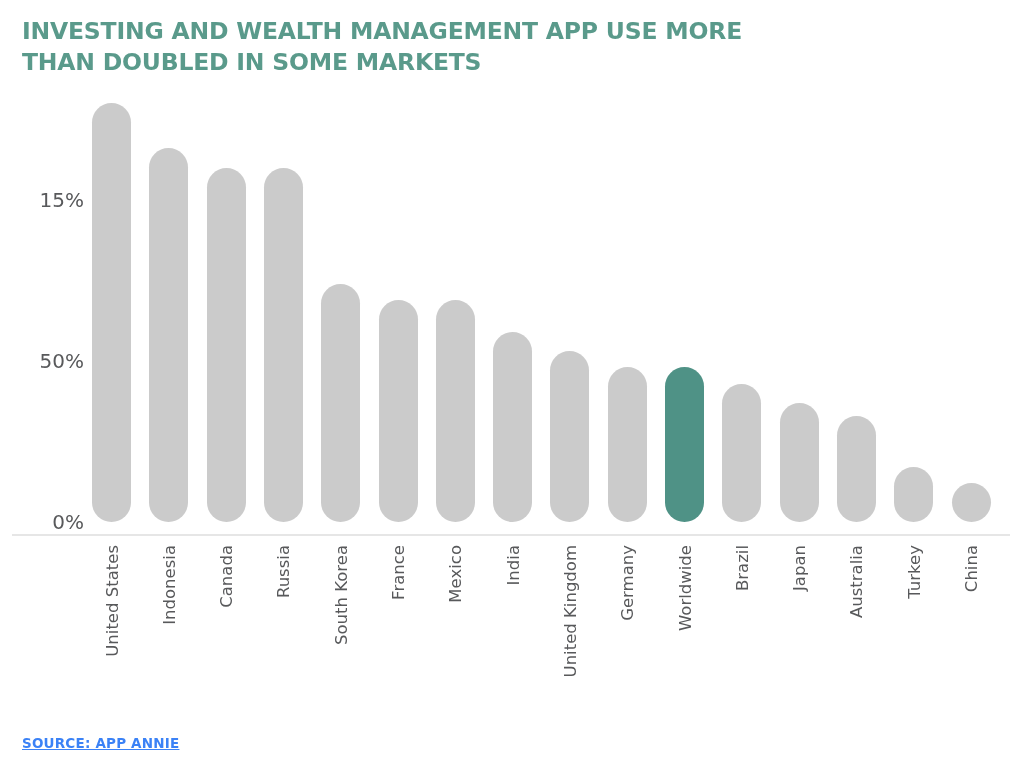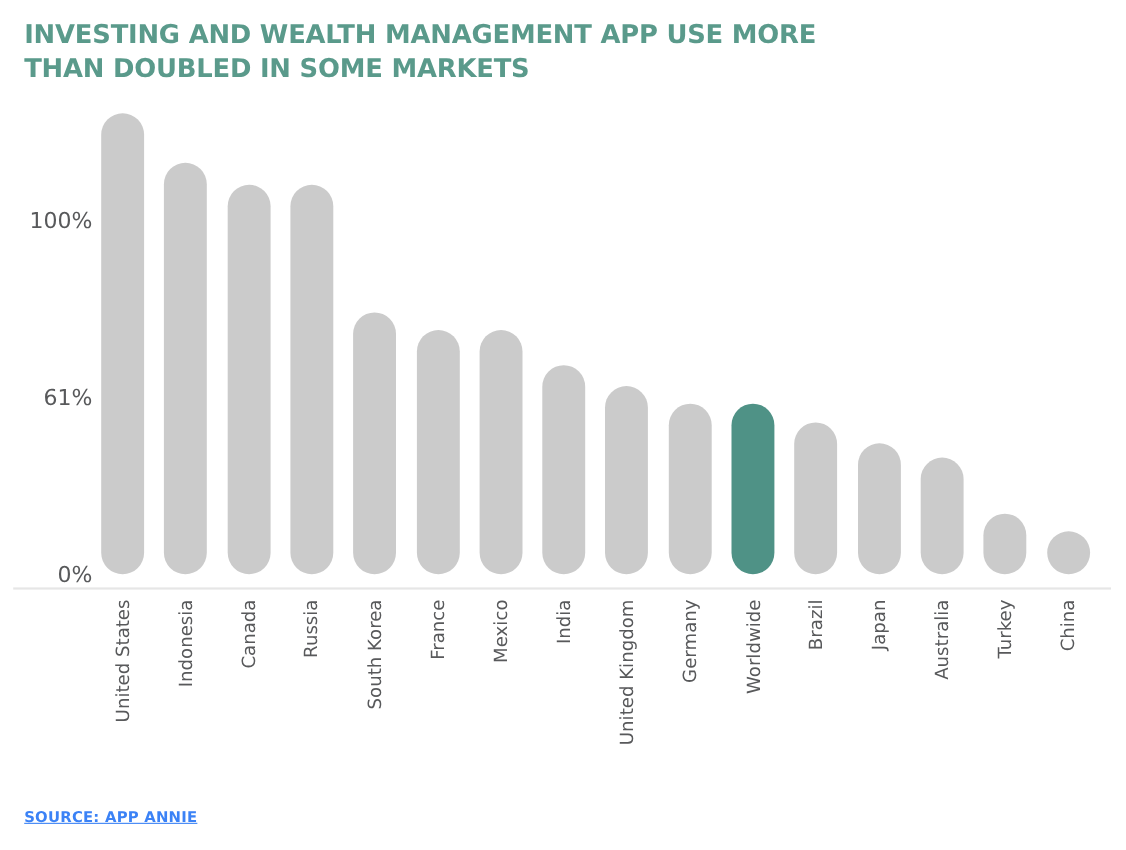--- a/index.html
+++ b/index.html
@@ -134,22 +134,22 @@
 
 <div id="chart-page">
 
   <div id="chart-title">INVESTING AND WEALTH MANAGEMENT APP USE MORE
 THAN DOUBLED IN SOME MARKETS</div>
 
   <div id="plot-area">
 
     <div id="y-axis-labels">
         <div class="y-tick" style="top: 522px;">0%</div>
-        <div class="y-tick" style="top: 361px;">61%</div>
-        <div class="y-tick" style="top: 200px;">100%</div>
+        <div class="y-tick" style="top: 361px;">50%</div>
+        <div class="y-tick" style="top: 200px;">15%</div>
       </div>
 
     <div id="axis-line" style="background: rgb(230, 230, 230);"></div>
 
     <div id="bars-layer">
         <div class="bar-group" style="left: 92px; width: 39px;">
           <div class="bar" title="United States" style="left: 0px; width: 39px; height: 418.6px; top: 103.4px; background: rgb(203, 203, 203);"></div>
           <div class="bar-label">United States</div>
         </div>
         <div class="bar-group" style="left: 149.3px; width: 39px;">

